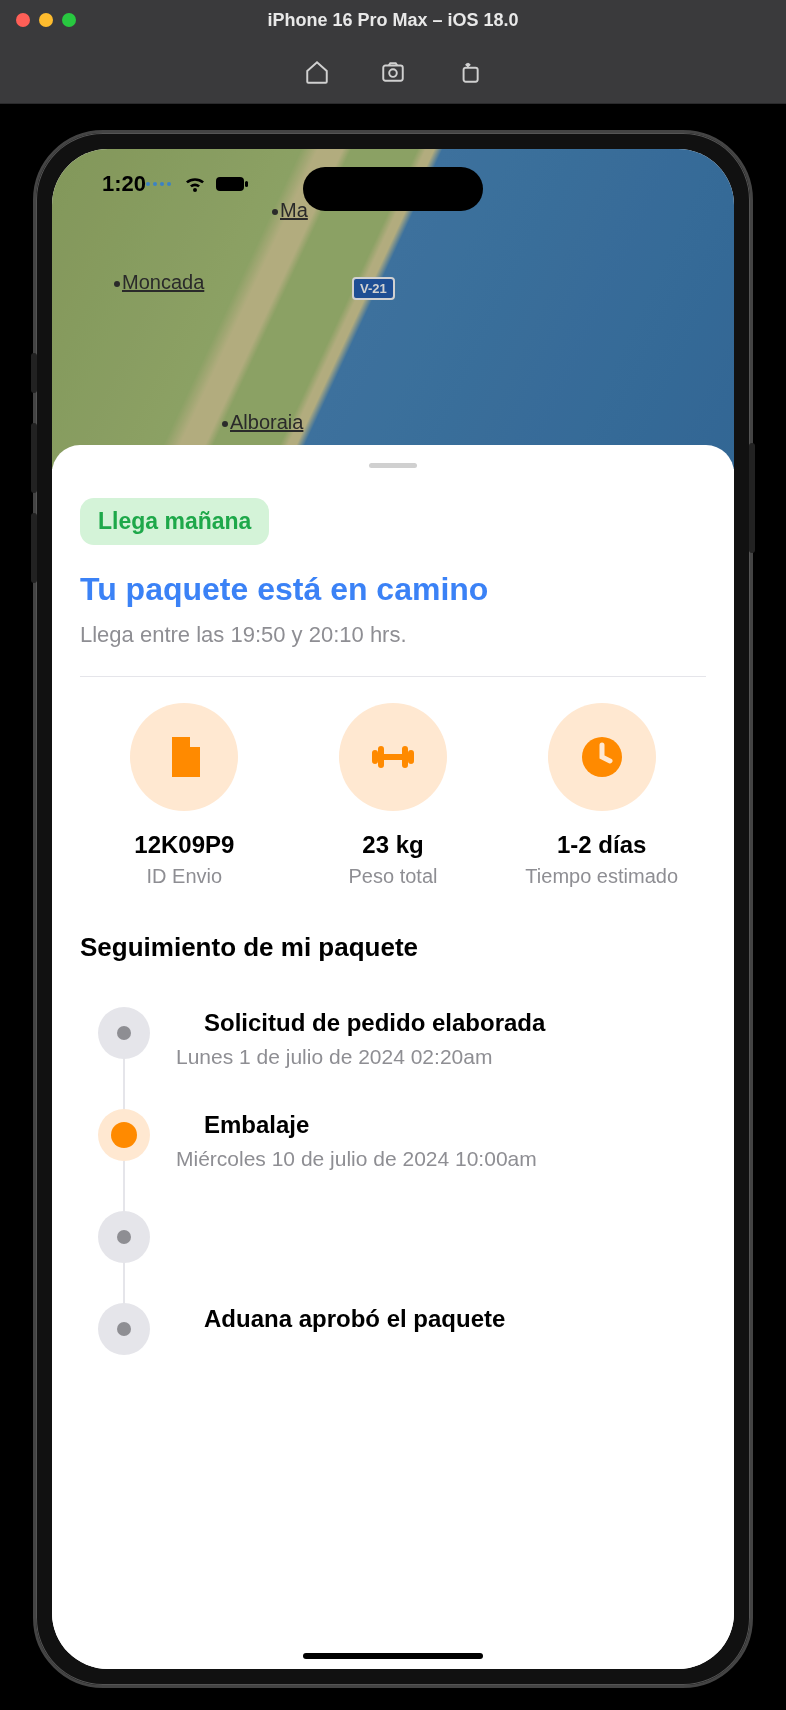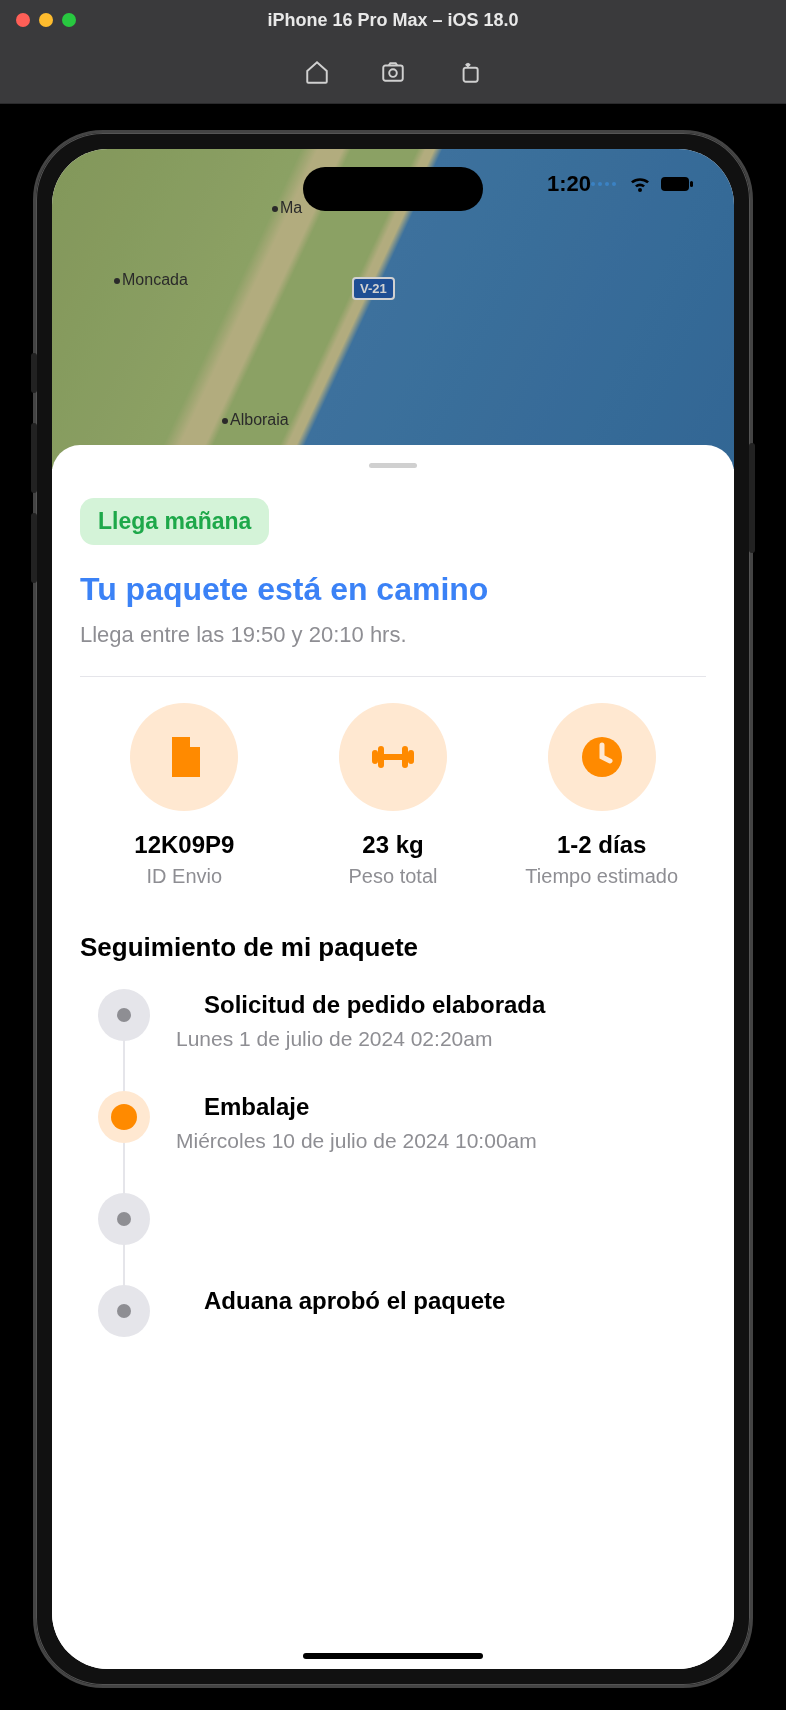--- a/index.html
+++ b/index.html
@@ -81,43 +81,44 @@
   background: linear-gradient(115deg,
     #9fb86e 0%, #aac47a 30%,
     #d9d29a 32%, #d9d29a 35%,
     #aac47a 36%, #aac47a 44%,
     #d9d29a 45%, #d9d29a 46%,
     #4a8abf 47%, #3d7db5 100%);
   filter: brightness(0.82);
 }
 .map-label {
   position: absolute;
-  font-size: 16px;
+  font-size: 20px;
   color: #333;
   font-weight: 500;
+  text-decoration: underline;
 }
 .map-label .dot { display:inline-block; width:6px; height:6px; background:#333; border-radius:50%; margin-right:2px; vertical-align: middle; }
 .road-sign {
   position: absolute;
   background: #245fb5;
   color: #fff;
   font-size: 13px;
   font-weight: 700;
   padding: 2px 6px;
   border: 2px solid #fff;
   border-radius: 4px;
 }
 
 
 .status-bar {
   position: absolute;
   top: 0; left: 0; right: 0;
   height: 70px;
   display: flex;
-  justify-content: flex-end;
+  justify-content: flex-start;
   align-items: center;
   padding: 0 40px 0 50px;
   z-index: 15;
 }
 .status-time { font-size: 22px; font-weight: 700; color: #000; }
 .status-right { display: flex; align-items: center; gap: 8px; }
 .status-dots { display:flex; gap:3px; margin-right:4px; }
 .status-dots span { width:4px; height:4px; border-radius:50%; background:#3b82c4; }
 .wifi-icon svg, .battery-icon svg { display:block; }
 
@@ -154,21 +155,21 @@
   width: 108px; height: 108px;
   border-radius: 50%;
   background: #ffe8d1;
   margin: 0 auto 20px;
   display: flex; align-items: center; justify-content: center;
 }
 .stat-circle svg { width: 48px; height: 48px; }
 .stat-value { font-size: 24px; font-weight: 700; color: #000; margin-bottom: 6px; }
 .stat-label { font-size: 20px; color: #8e8e93; }
 
-.track-heading { font-size: 26px; font-weight: 600; color: #000; margin-bottom: 26px; }
+.track-heading { font-size: 26px; font-weight: 600; color: #000; margin-bottom: 44px; }
 
 
 .timeline { position: relative; padding-left: 18px; }
 .tl-line { position: absolute; left: 43px; top: 30px; bottom: 20px; width: 2px; background: #e5e5ea; }
 .tl-item { display: flex; gap: 26px; margin-bottom: 40px; position: relative; }
 .tl-marker {
   width: 52px; height: 52px; border-radius: 50%;
   display: flex; align-items: center; justify-content: center;
   flex-shrink: 0;
   position: relative; z-index: 2;

